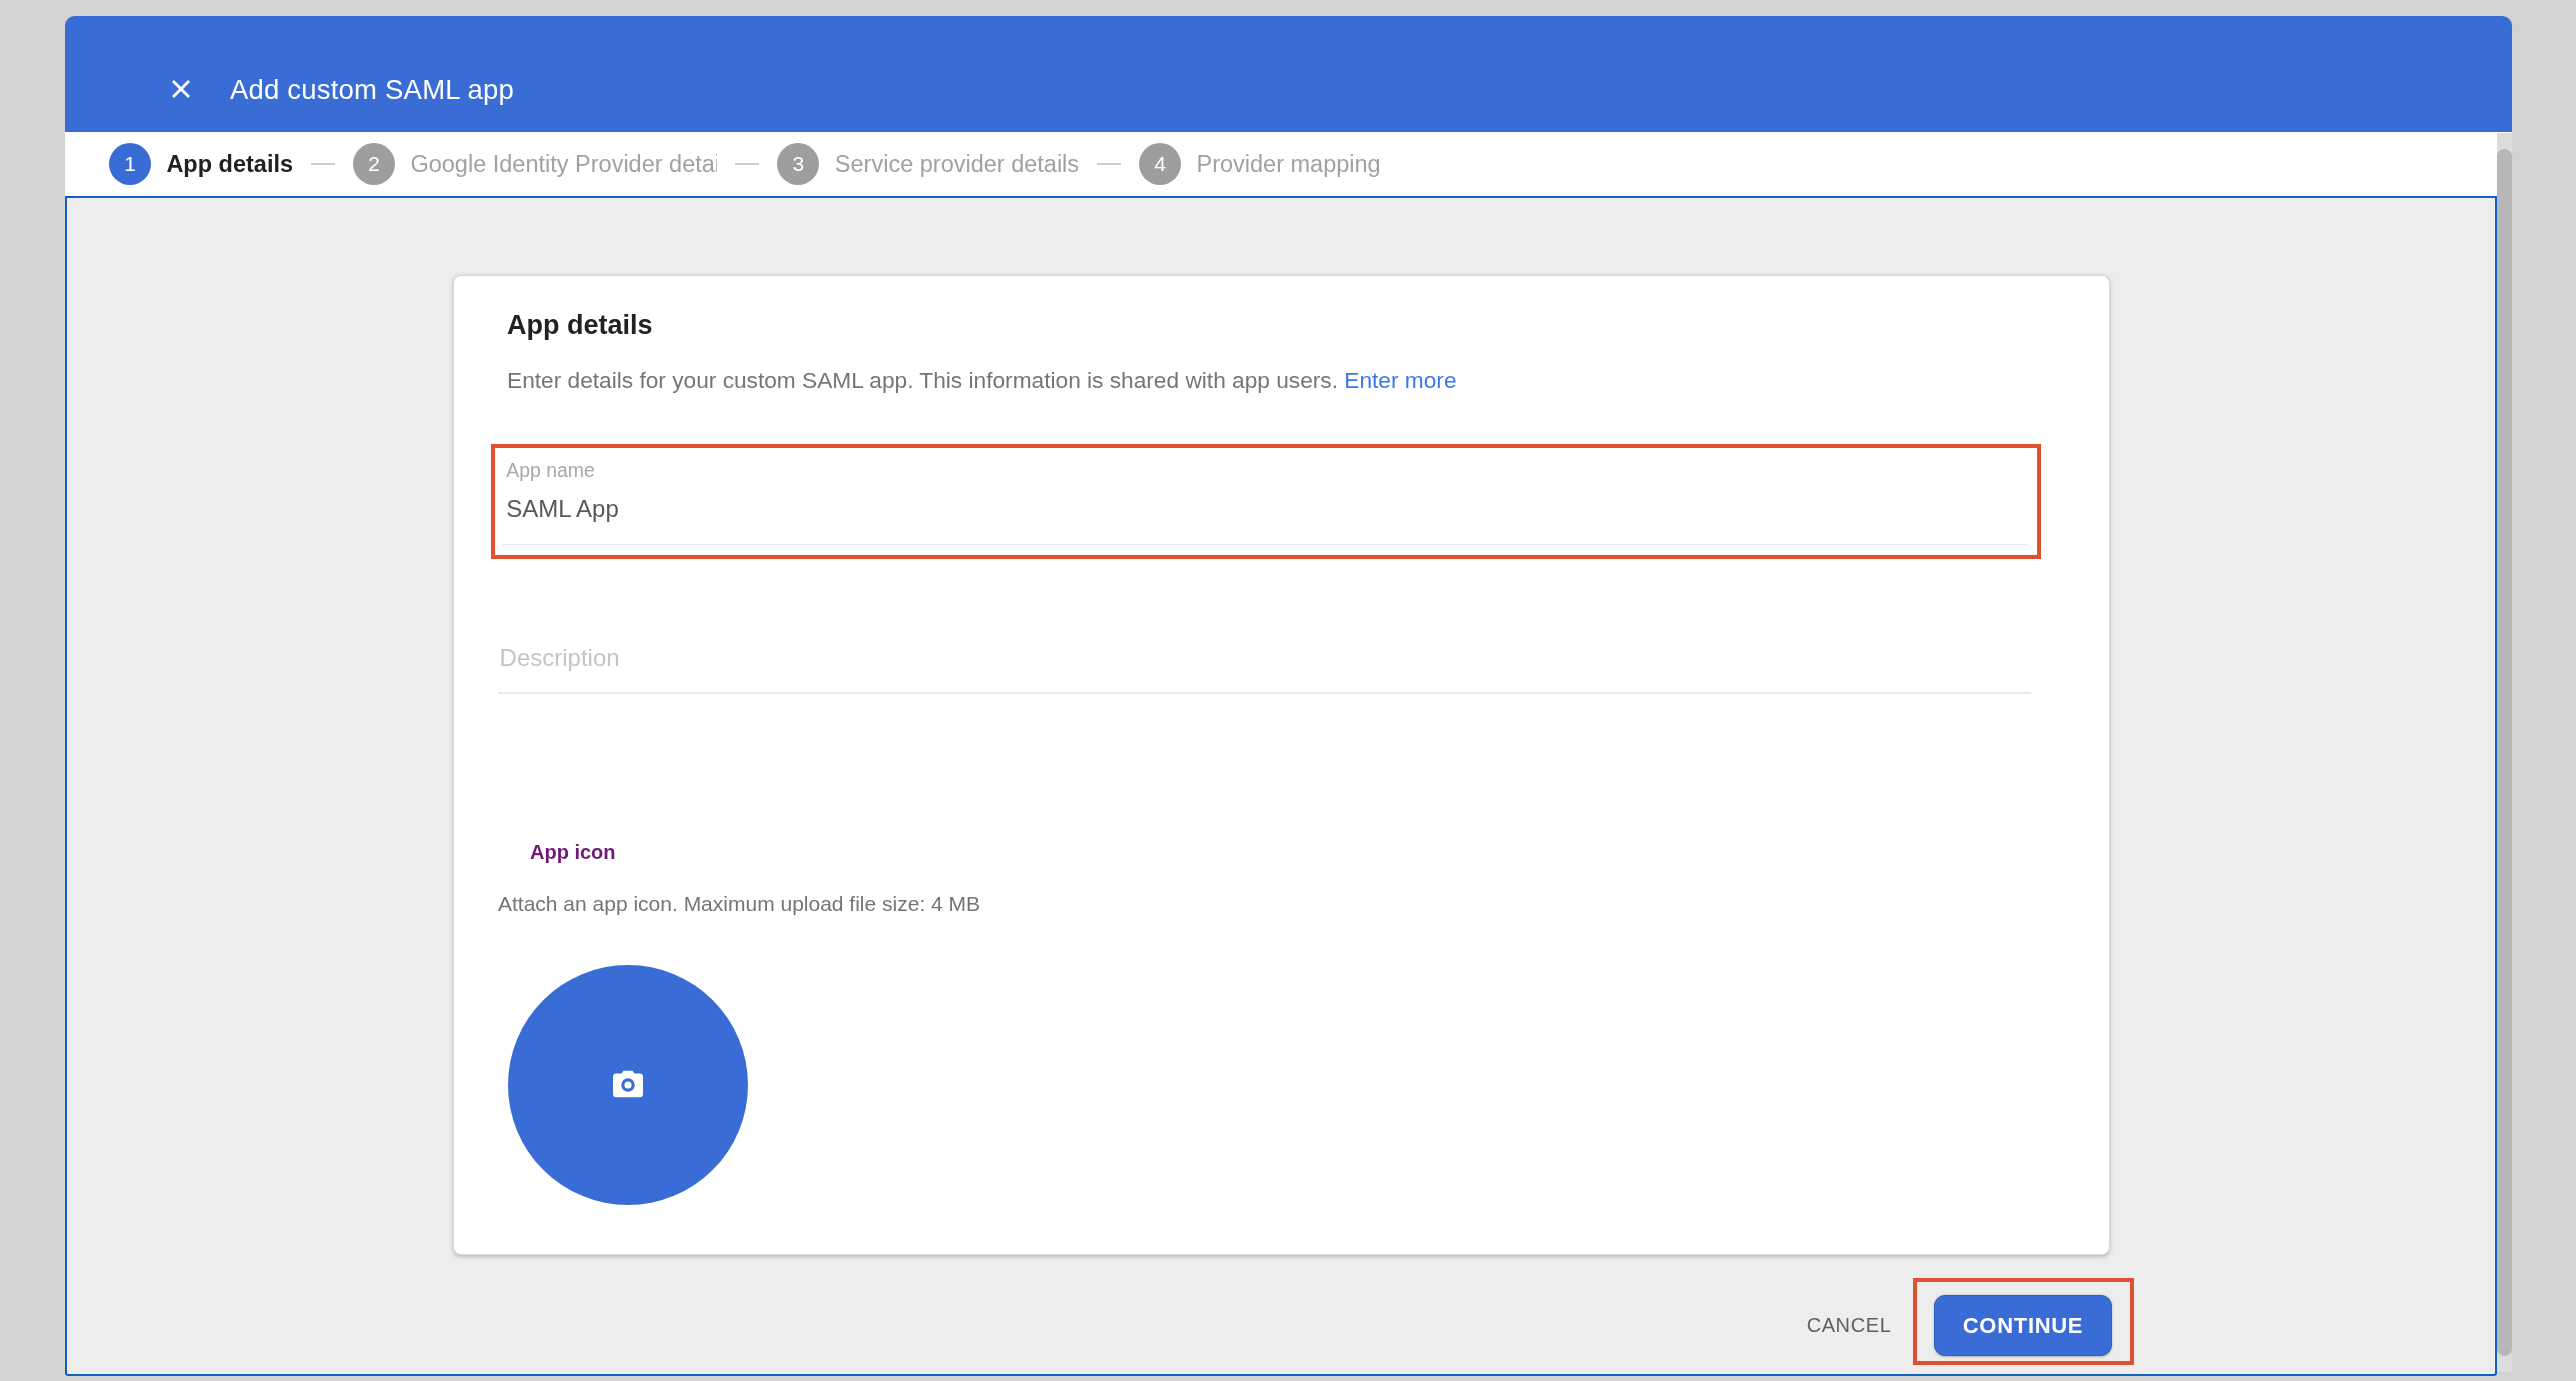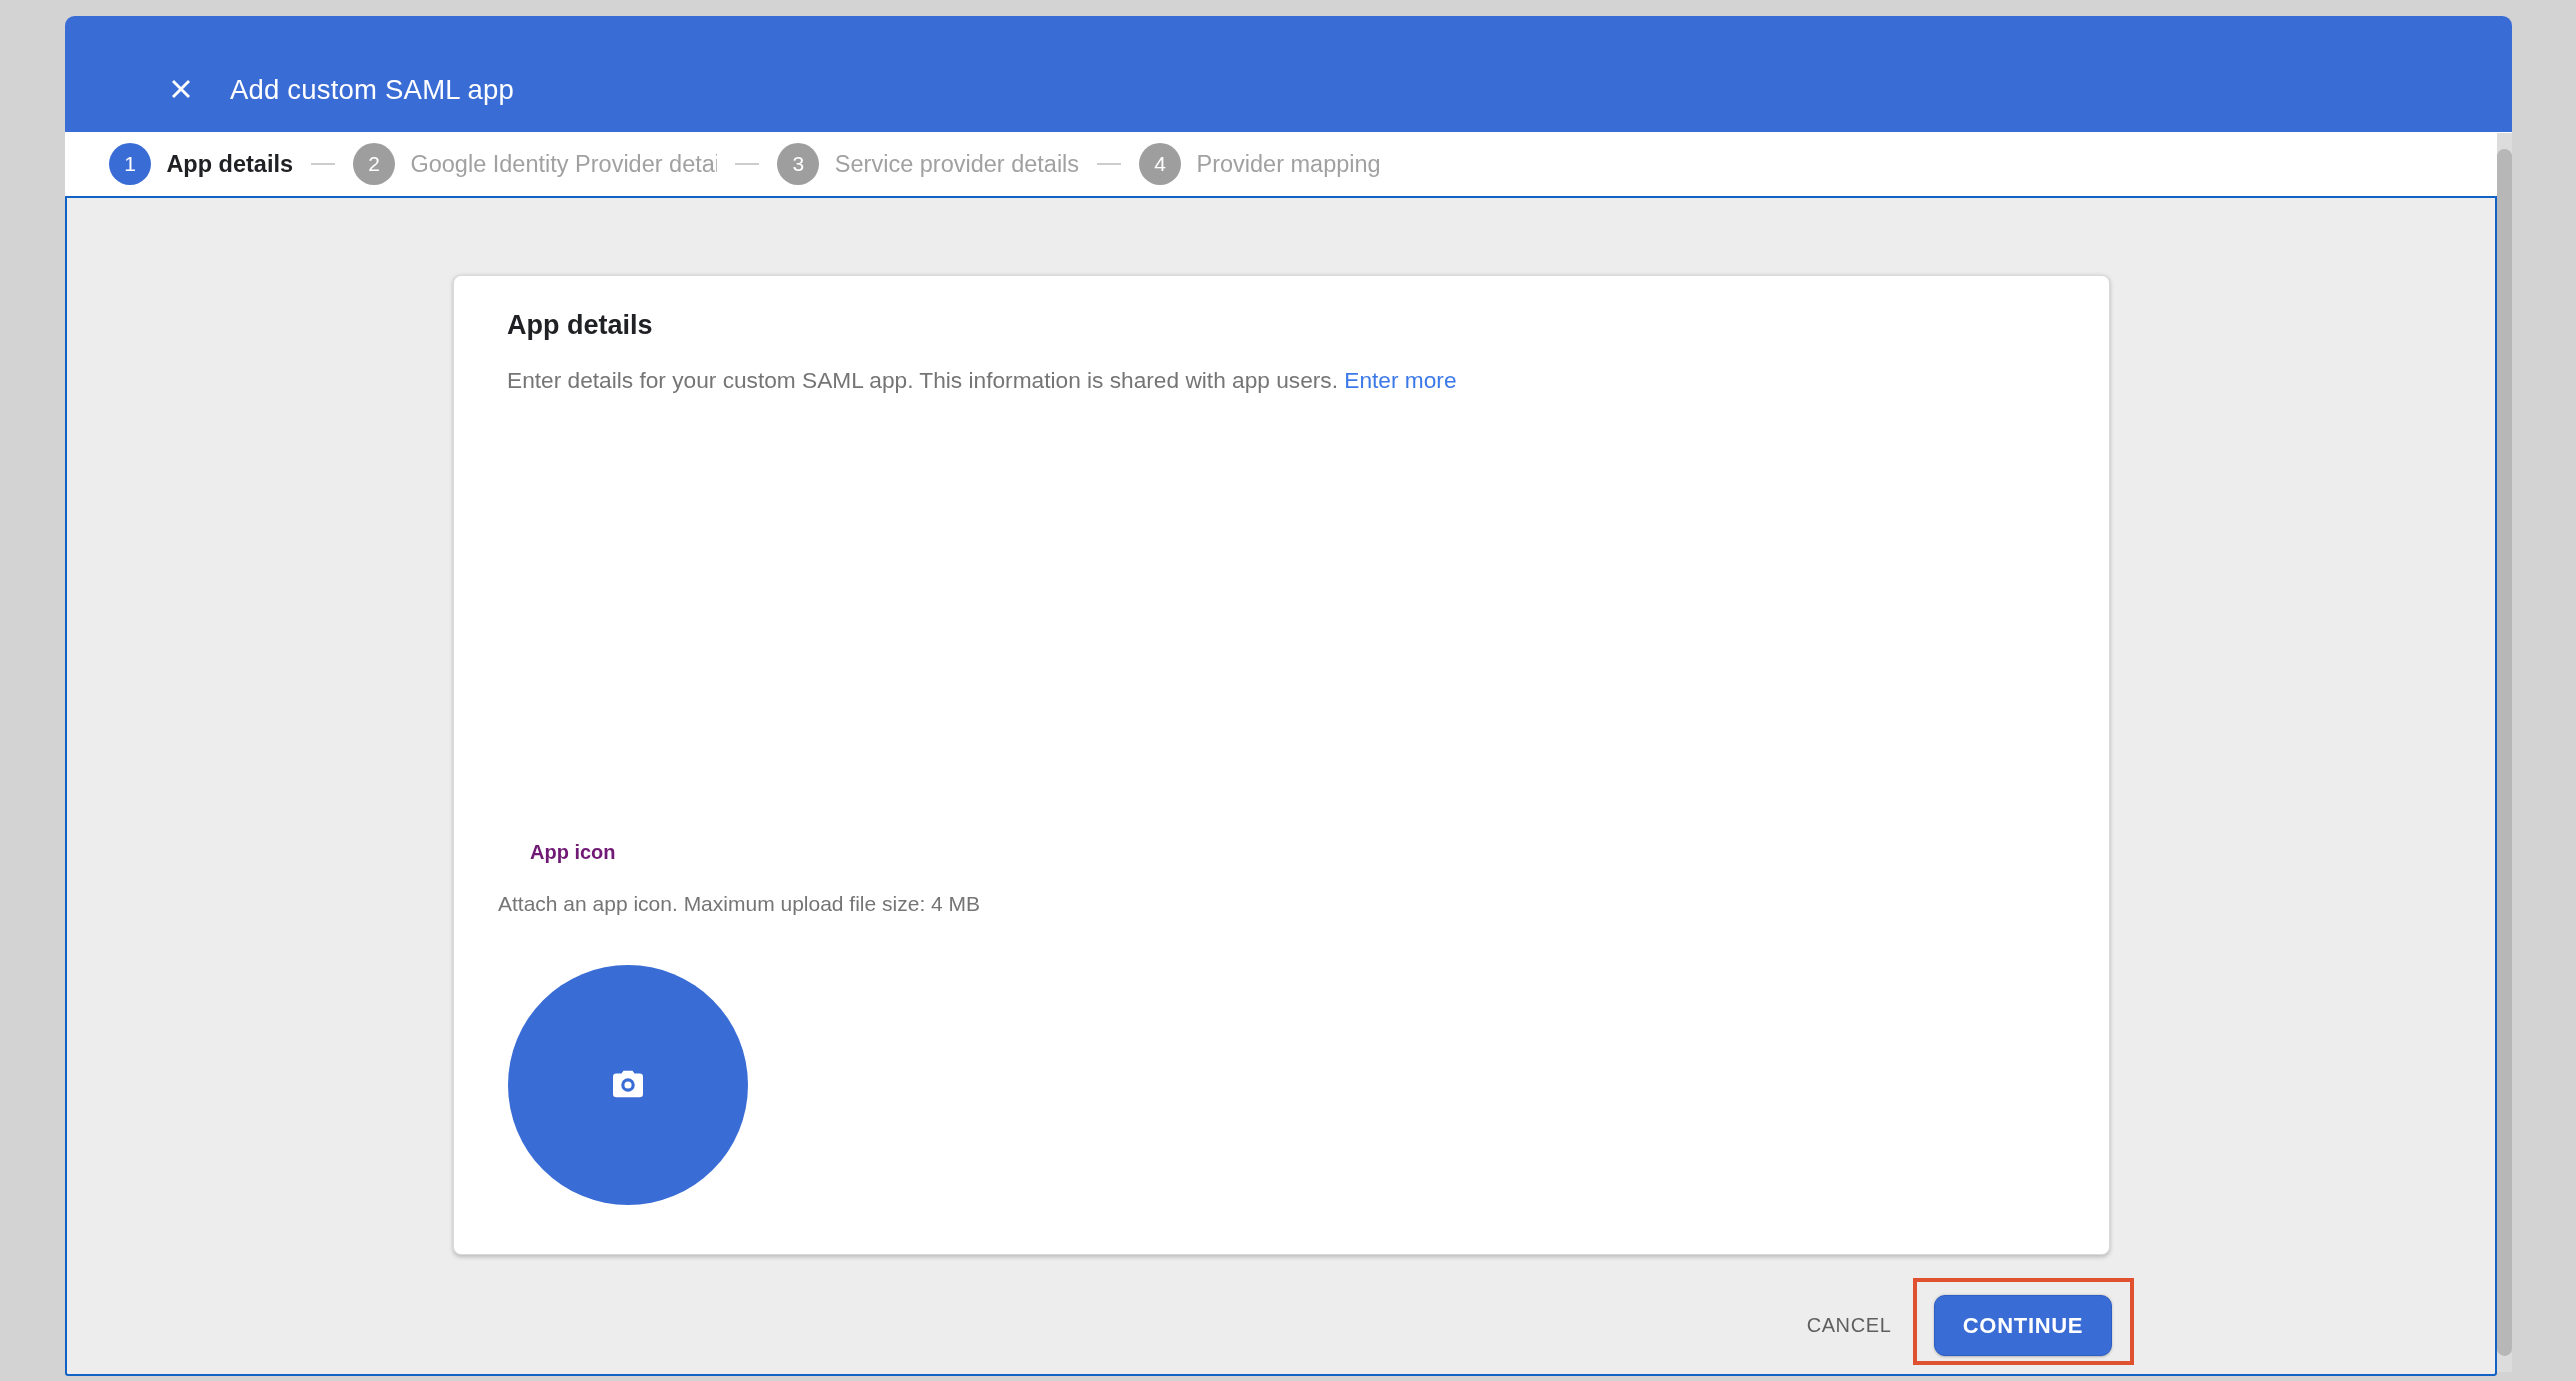--- a/index.html
+++ b/index.html
@@ -169,21 +169,30 @@
   <div class="scroll-track"></div>
   <div class="scroll-thumb"></div>
 
   <div class="card">
     <div class="card-heading">App details</div>
     <div class="card-sub">
       <span>Enter details for your custom SAML app. This information is shared with app users.</span>
       <span class="learn-more">Enter more</span>
     </div>
 
-
+    <div class="annot-box1">
+      <div class="fld-label">App name</div>
+      <div class="fld-value">SAML App</div>
+      <div class="fld-line"></div>
+    </div>
+
+    <div class="desc-field">
+      <div class="desc-placeholder">Description</div>
+      <div class="desc-line"></div>
+    </div>
 
     <div class="icon-heading">App icon</div>
     <div class="icon-hint">Attach an app icon. Maximum upload file size: 4 MB</div>
     <div class="icon-circle">
       <span>
         <svg width="40" height="40" viewBox="0 0 24 24">
           <path fill="#ffffff" d="M9.3 4 8.1 5.7H5a2 2 0 0 0-2 2V18a2 2 0 0 0 2 2h14a2 2 0 0 0 2-2V7.7a2 2 0 0 0-2-2h-3.1L14.7 4z"></path>
           <circle cx="12" cy="12.6" r="3.1" fill="none" stroke="#3a6cd6" stroke-width="1.9"></circle>
         </svg>
       </span>

